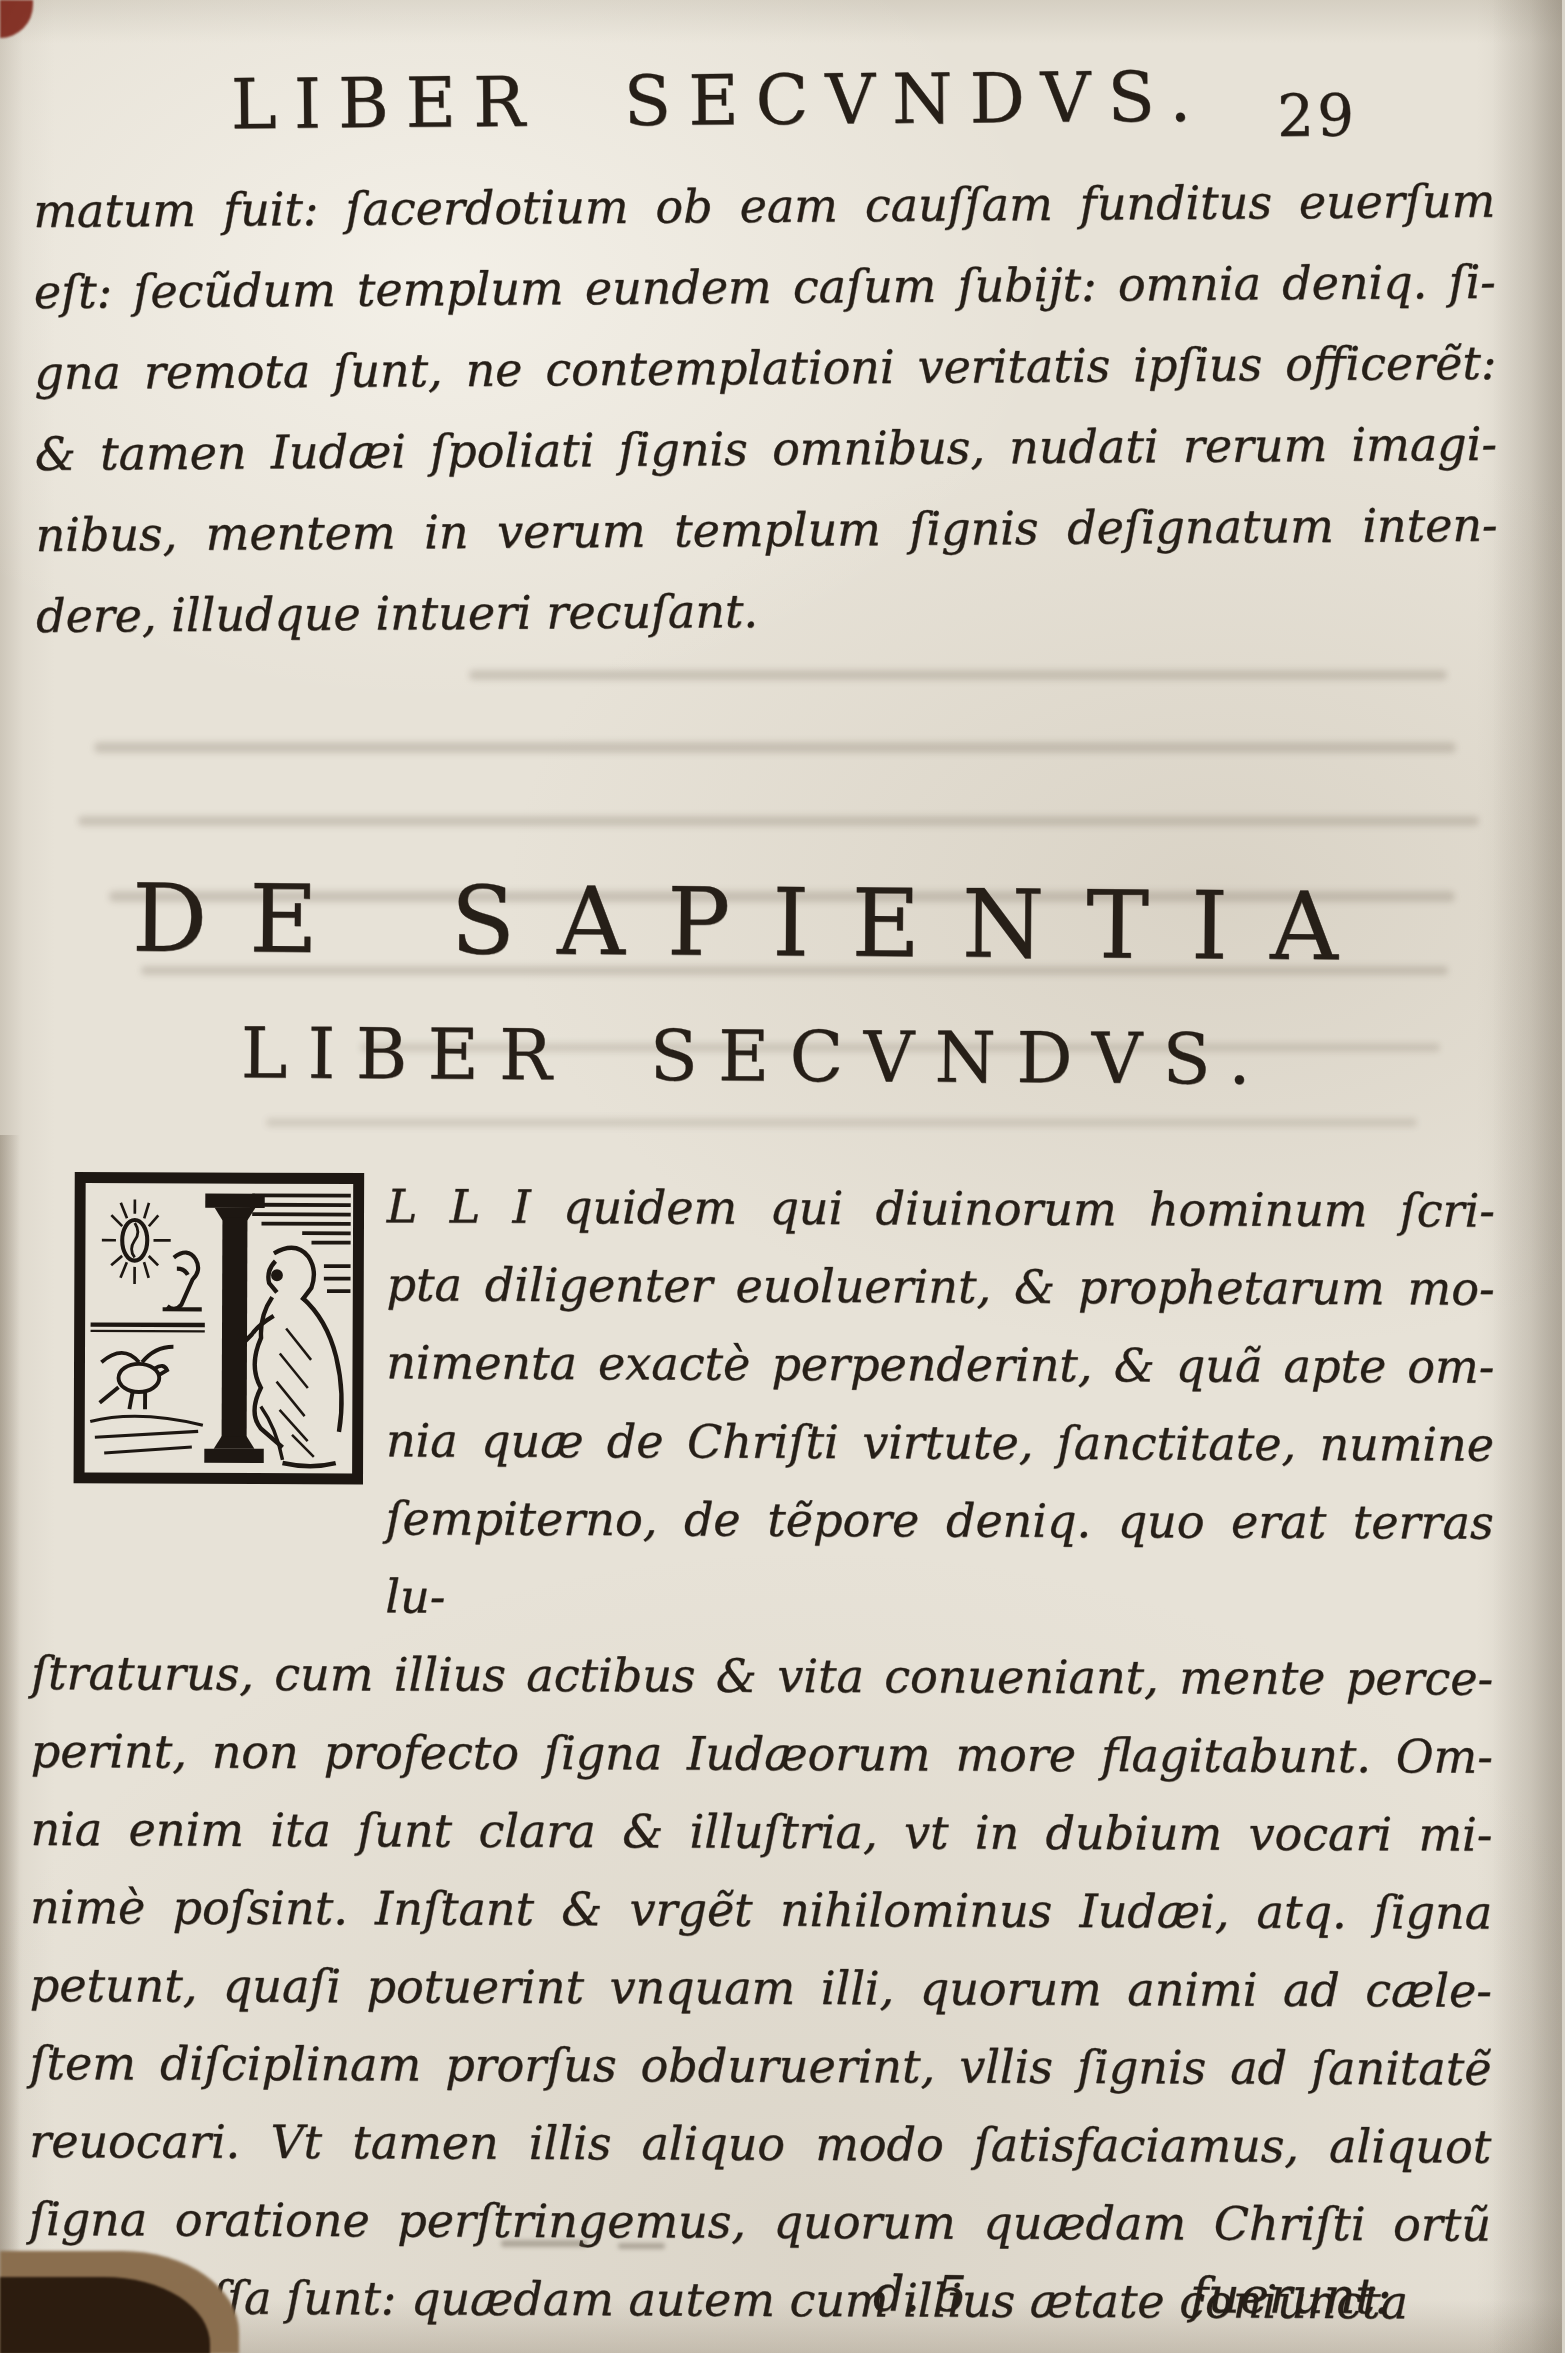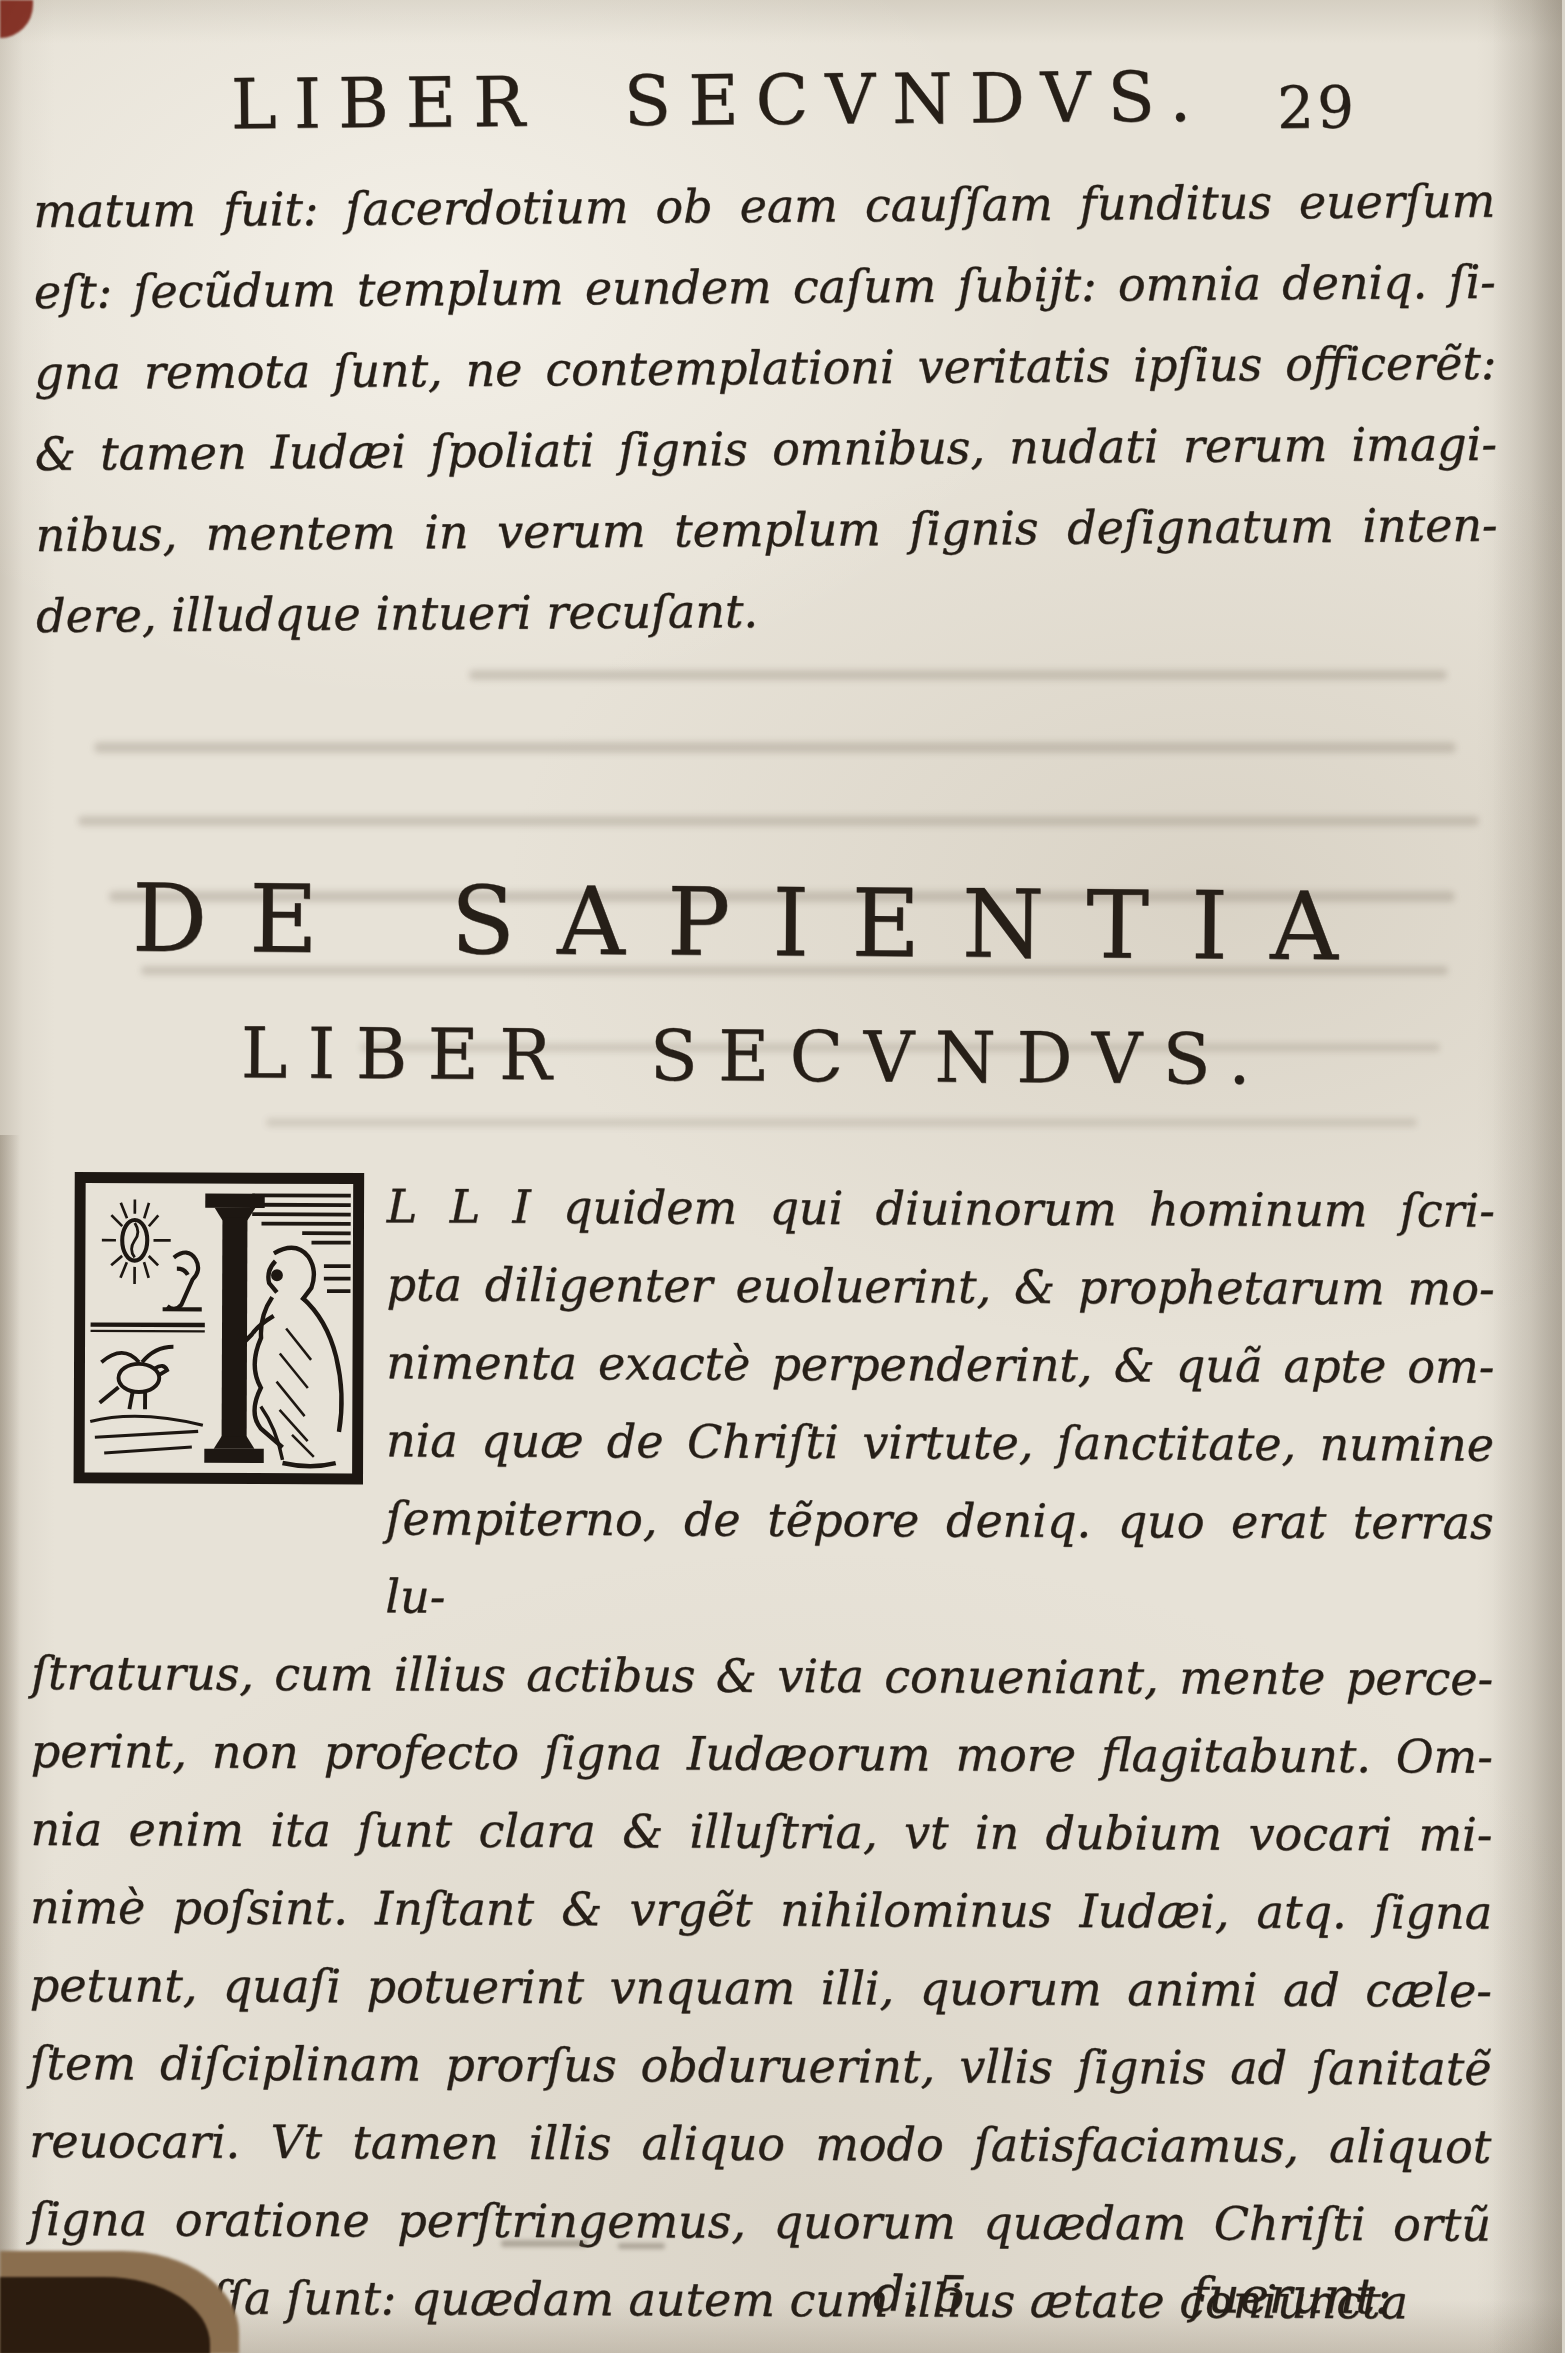--- a/index.html
+++ b/index.html
@@ -21,21 +21,21 @@
       linear-gradient(180deg, rgba(150,140,120,0.22) 0px, transparent 43px),
       #e7e2d7;
   }
   
   .ink{ color:#261f18; -webkit-text-stroke:0.5px rgba(38,30,22,0.55); text-shadow:0.5px 0.7px 0.6px rgba(40,32,24,0.35); }
   .t-line{ text-align:justify; text-align-last:justify; }
   .t-line.no-just{ text-align:left; text-align-last:left; }
   
   .running-header{ position:absolute; top:66px; left:0; width:1566px; height:102px; transform:rotate(-0.45deg); transform-origin:left center; }
   .rh-title{ position:absolute; left:231px; top:0; font-size:69px; letter-spacing:17px; word-spacing:43px; font-weight:normal; }
-  .rh-page{ position:absolute; left:1277px; top:18px; font-size:58px; letter-spacing:3.1px; }
+  .rh-page{ position:absolute; left:1277px; top:26px; font-size:58px; letter-spacing:3.1px; }
   
   .para-1{ position:absolute; top:171px; left:33px; width:1462px; font-style:italic; font-size:46px; line-height:81px; transform:rotate(-0.40deg); transform-origin:left top; }
   
   .ghost-band{ position:absolute; top:659px; left:31px; width:1472px; height:509px; pointer-events:none; }
   .ghost-line{ position:absolute; background:rgba(120,108,92,0.26); filter:blur(3.1px); border-radius:6.3px; }
   .ghost-dash{ position:absolute; background:rgba(95,85,70,0.38); filter:blur(2.3px); border-radius:3.1px; }
   
   .section-title{ position:absolute; top:863px; left:23.5px; width:1464px; text-align:center; font-size:94px; letter-spacing:42px; word-spacing:19px; transform:rotate(0.40deg); transform-origin:left center; }
   .section-subtitle{ position:absolute; top:1011px; left:23.5px; width:1464px; text-align:center; font-size:70px; letter-spacing:20.4px; word-spacing:35px; transform:rotate(0.35deg); transform-origin:left center; }
   

